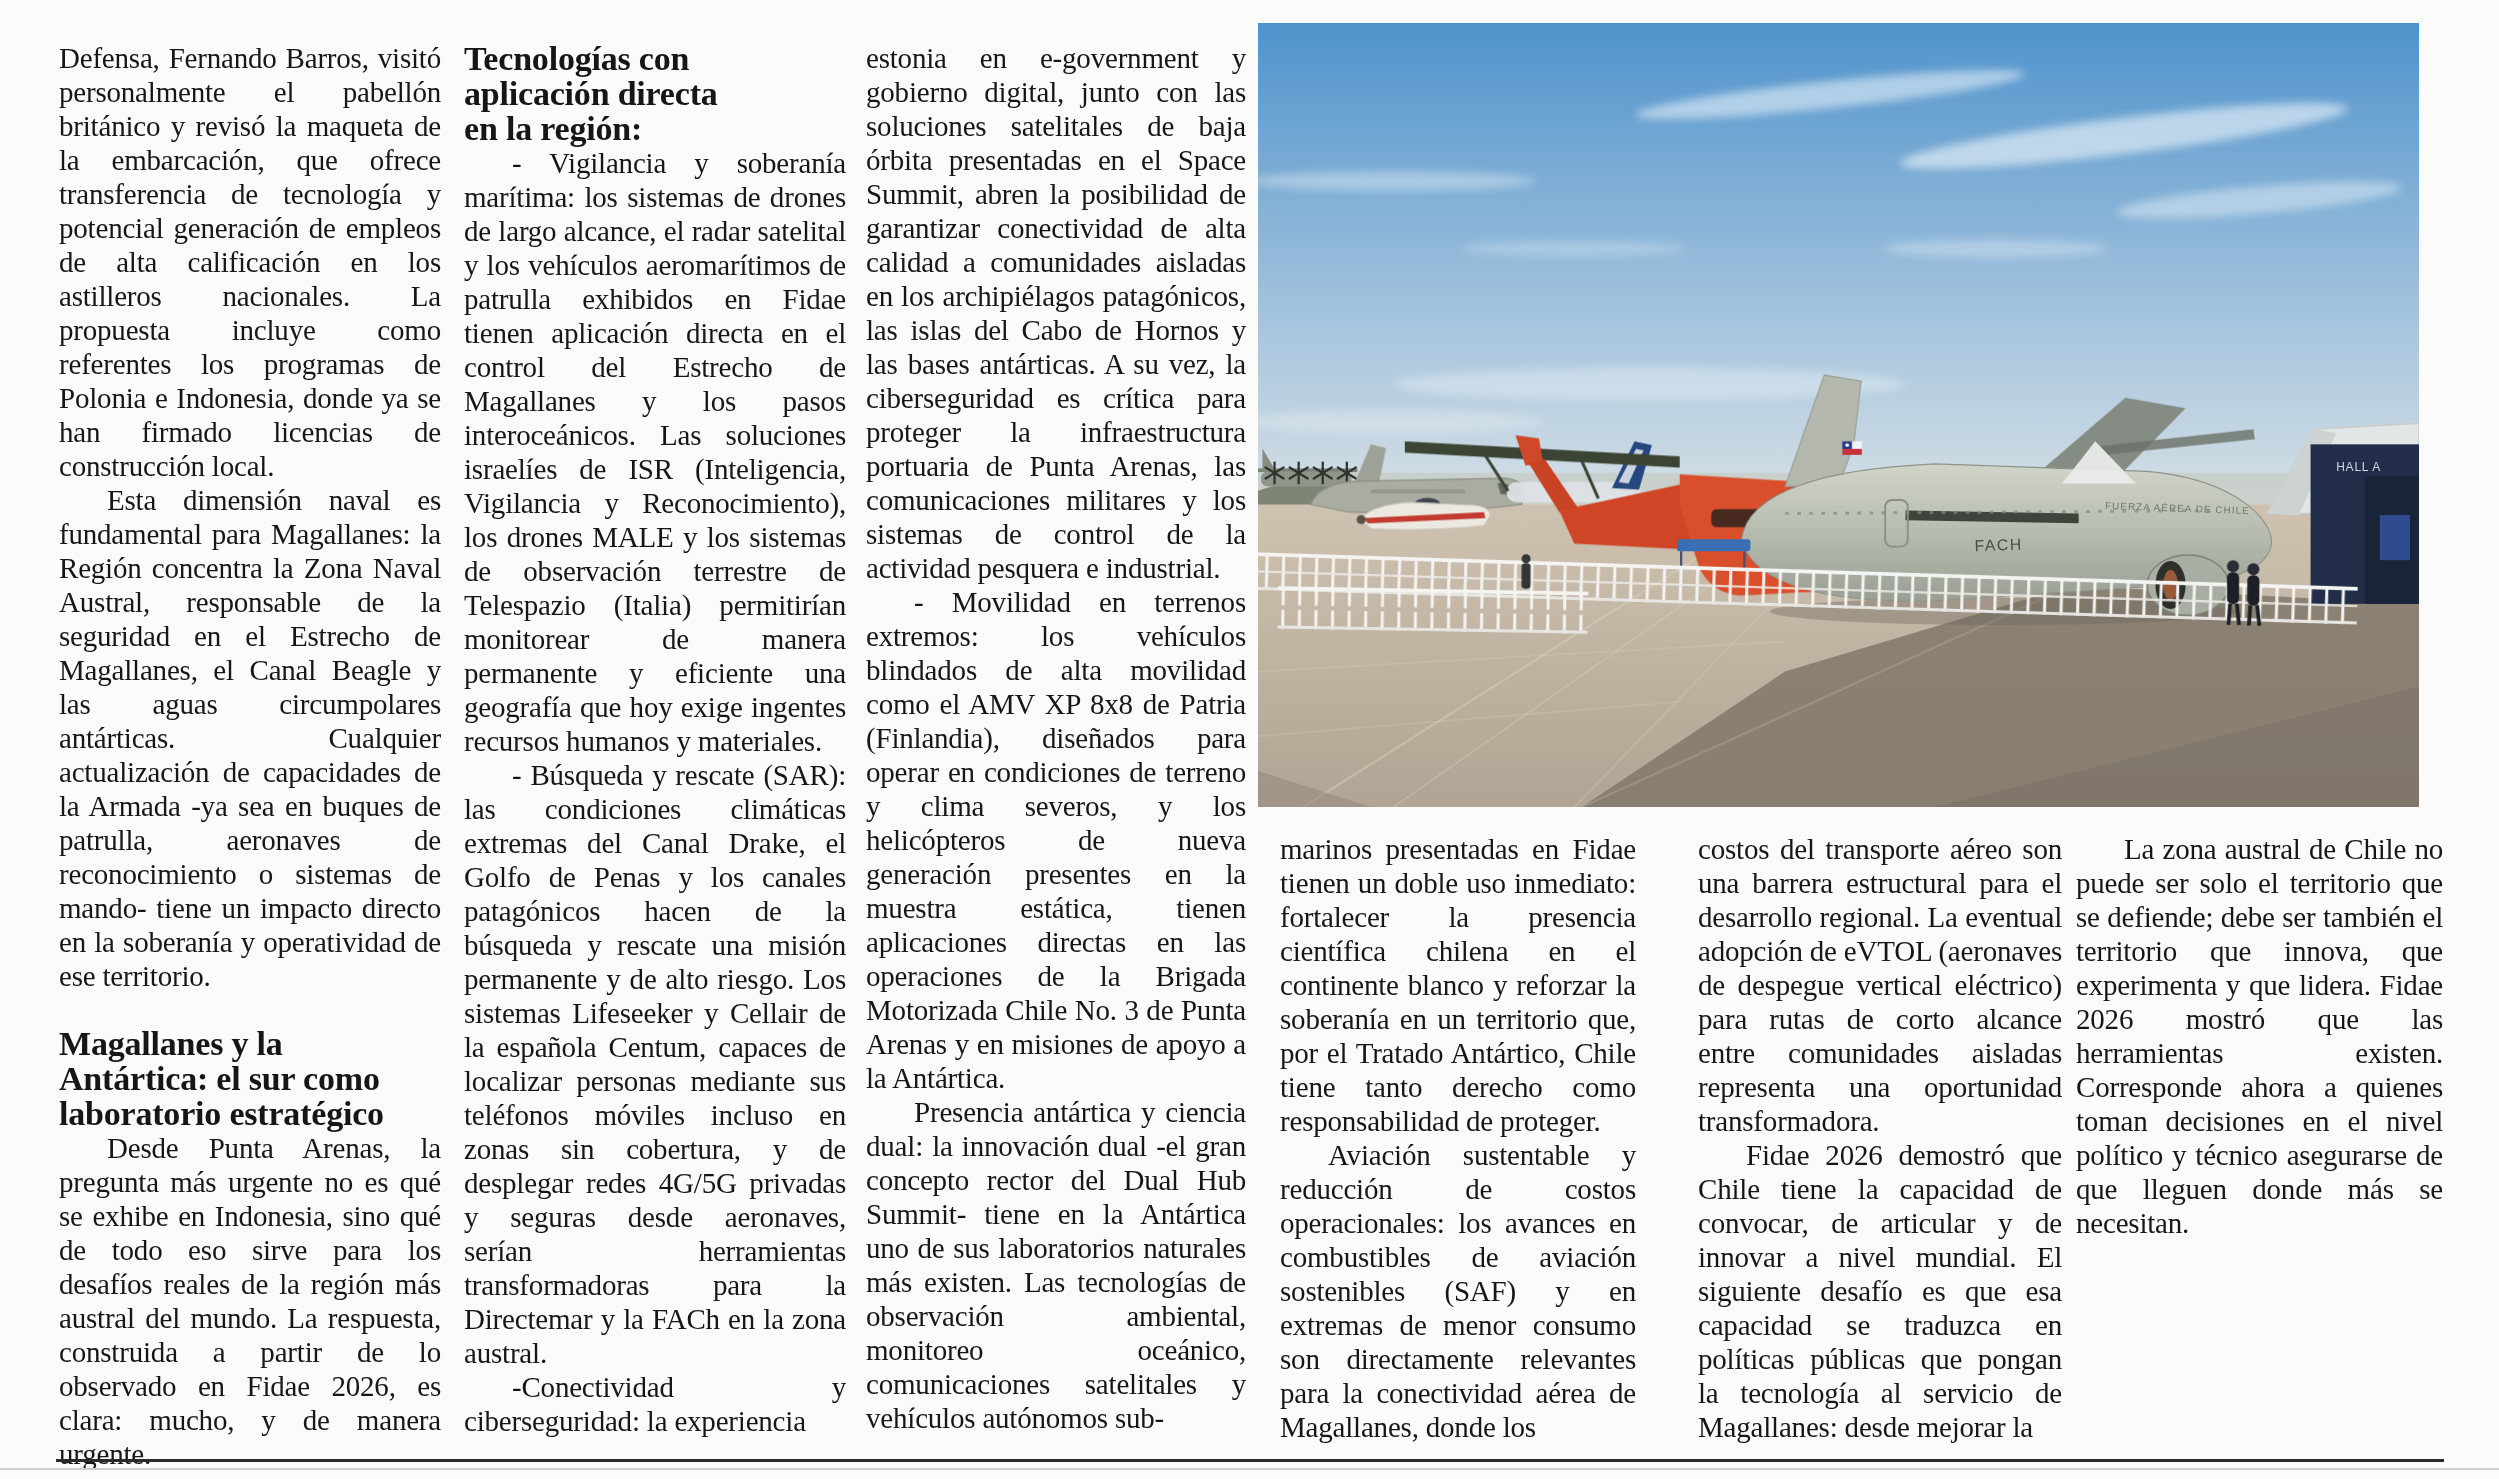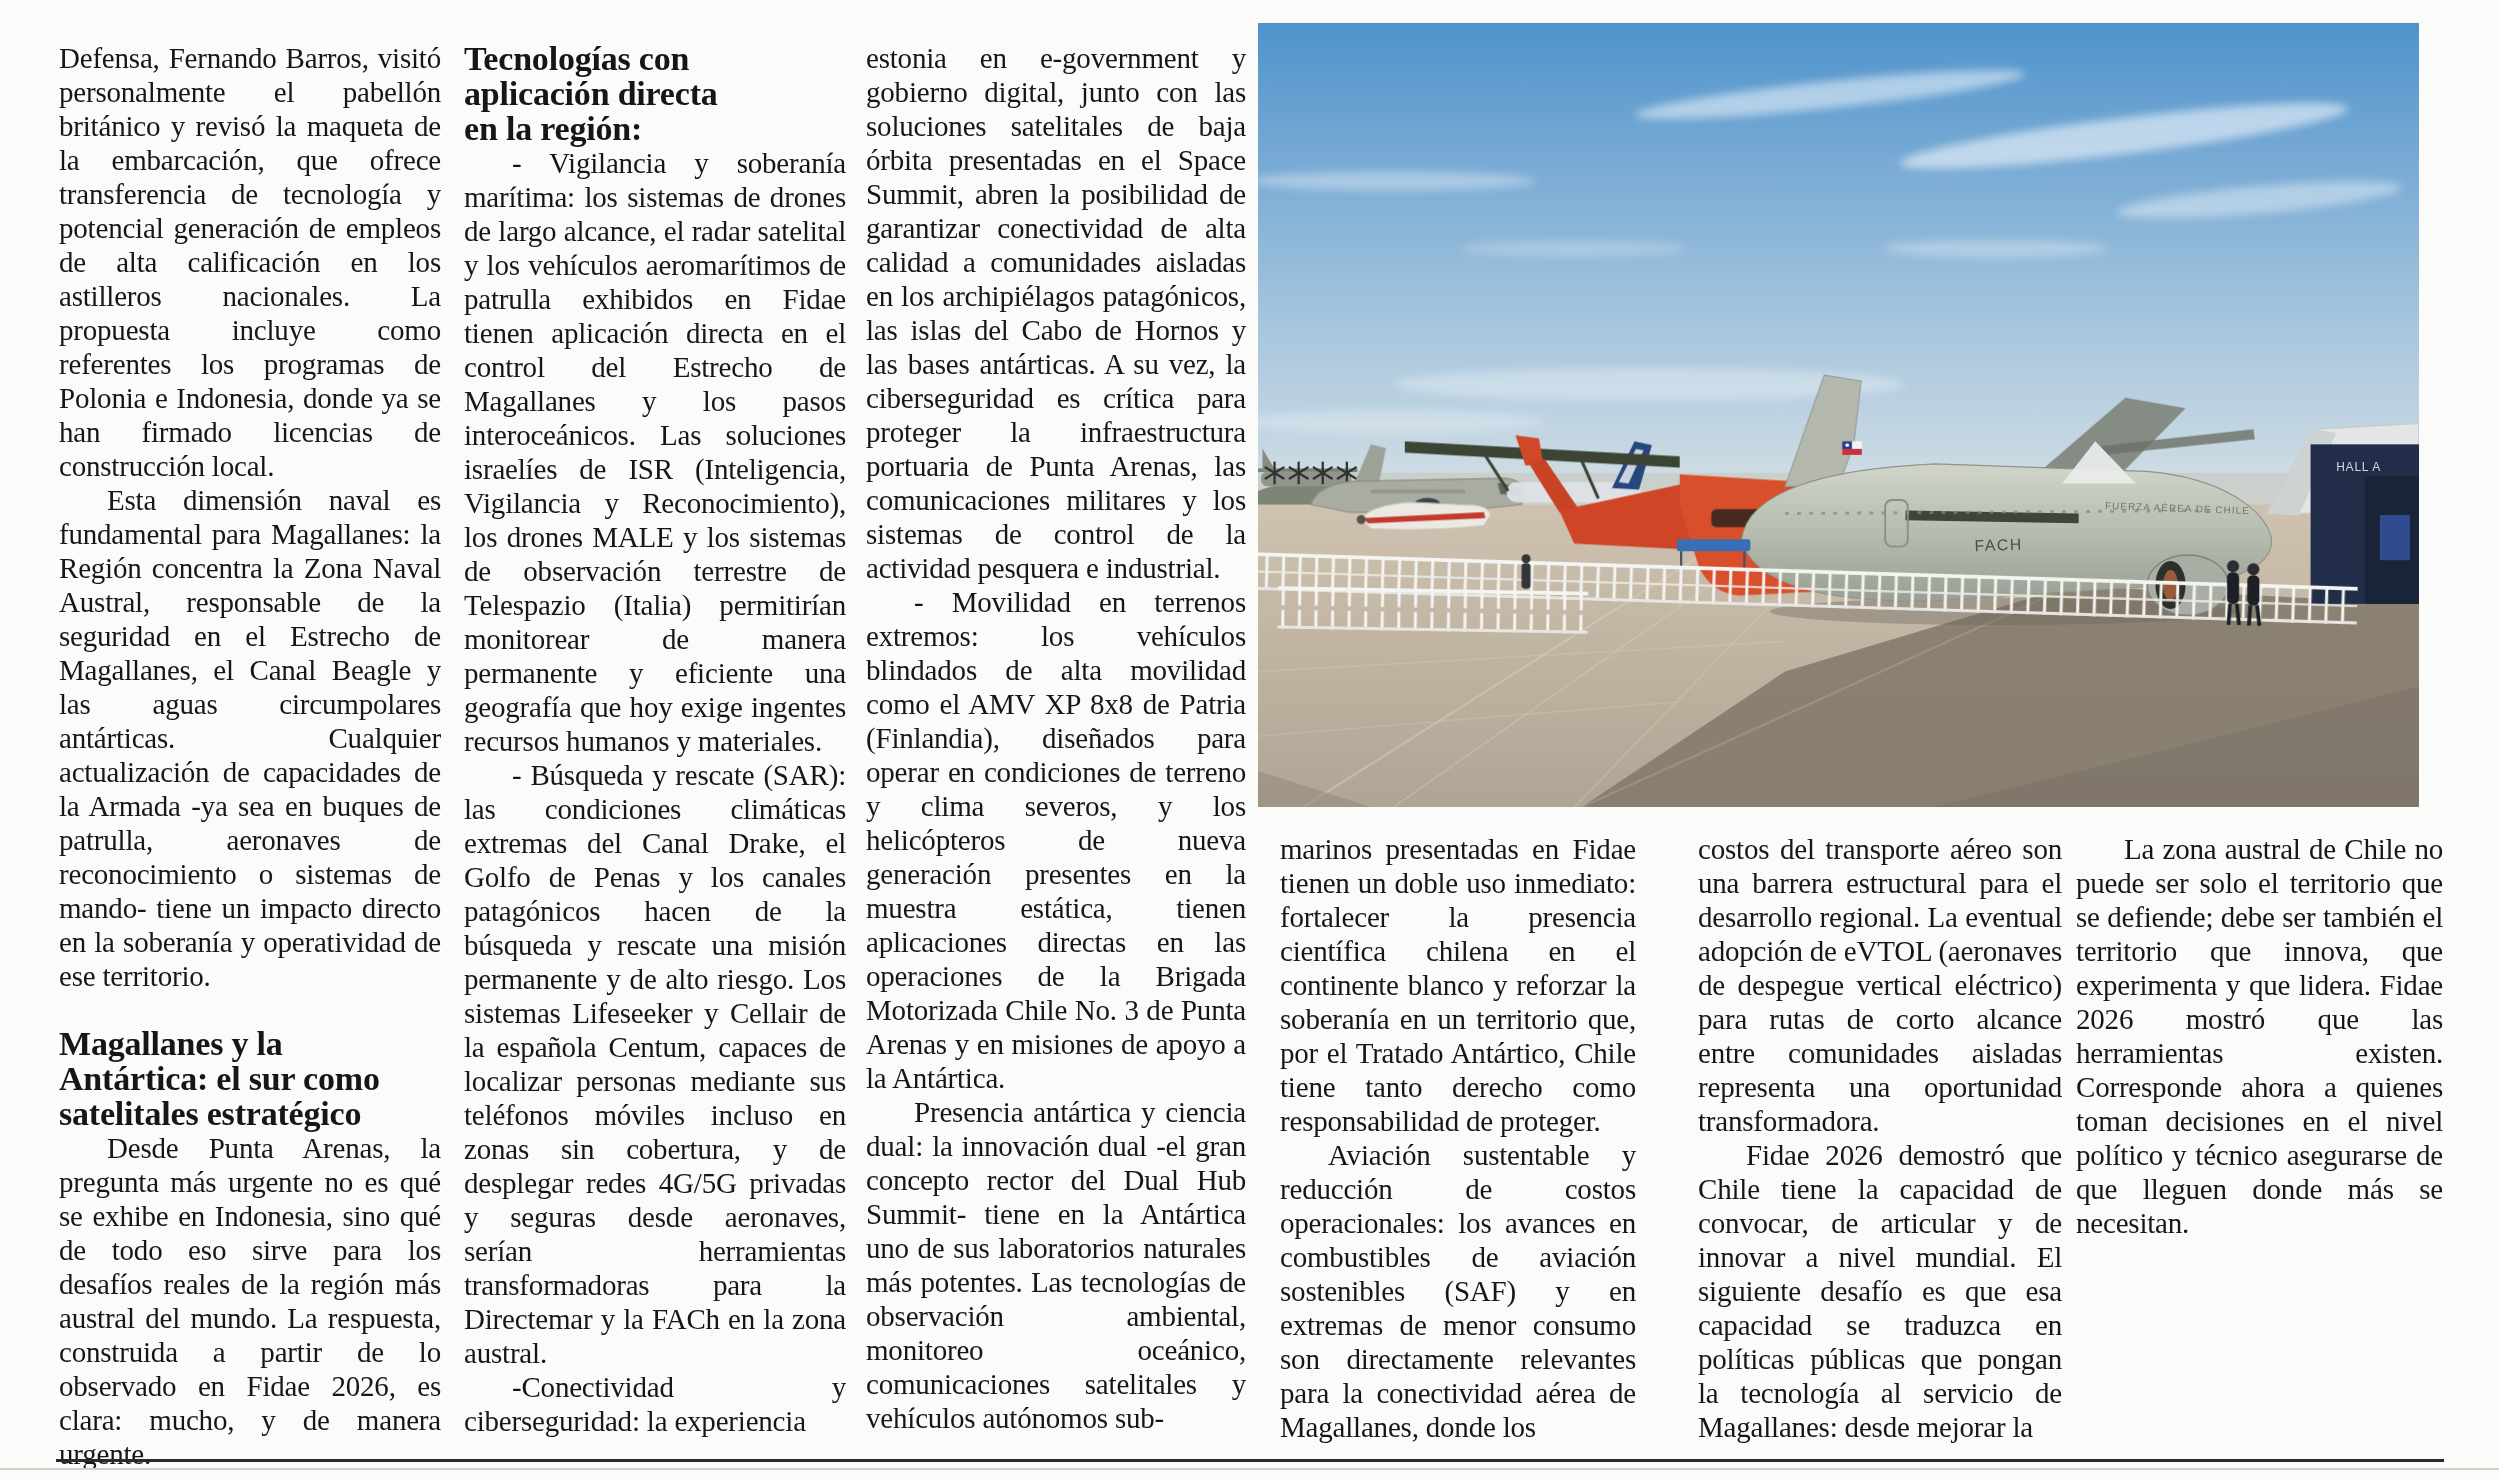--- a/index.html
+++ b/index.html
@@ -42,35 +42,35 @@
 </head>
 <body>
 
 <div class="page">
 
   <section class="col" id="col1">
       <p class="">Defensa, Fernando Barros, visitó personalmente el pabellón británico y revisó la maqueta de la embarcación, que ofrece transferencia de tecnología y potencial generación de empleos de alta calificación en los astilleros nacionales. La propuesta incluye como referentes los programas de Polonia e Indonesia, donde ya se han firmado licencias de construcción local.</p>
       <p class="indent">Esta dimensión naval es fundamental para Magallanes: la Región concentra la Zona Naval Austral, responsable de la seguridad en el Estrecho de Magallanes, el Canal Beagle y las aguas circumpolares antárticas. Cualquier actualización de capacidades de la Armada -ya sea en buques de patrulla, aeronaves de reconocimiento o sistemas de mando- tiene un impacto directo en la soberanía y operatividad de ese territorio.</p>
       <h3 class="gap">Magallanes y la
 Antártica: el sur como
-satelitales estratégico</h3>
+laboratorio estratégico</h3>
       <p class="indent">Desde Punta Arenas, la pregunta más urgente no es qué se exhibe en Indonesia, sino qué de todo eso sirve para los desafíos reales de la región más austral del mundo. La respuesta, construida a partir de lo observado en Fidae 2026, es clara: mucho, y de manera urgente.</p>
     </section>
   <section class="col" id="col2">
       <h3 class="">Tecnologías con
 aplicación directa
 en la región:</h3>
       <p class="indent">- Vigilancia y soberanía marítima: los sistemas de drones de largo alcance, el radar satelital y los vehículos aeromarítimos de patrulla exhibidos en Fidae tienen aplicación directa en el control del Estrecho de Magallanes y los pasos interoceánicos. Las soluciones israelíes de ISR (Inteligencia, Vigilancia y Reconocimiento), los drones MALE y los sistemas de observación terrestre de Telespazio (Italia) permitirían monitorear de manera permanente y eficiente una geografía que hoy exige ingentes recursos humanos y materiales.</p>
       <p class="indent">- Búsqueda y rescate (SAR): las condiciones climáticas extremas del Canal Drake, el Golfo de Penas y los canales patagónicos hacen de la búsqueda y rescate una misión permanente y de alto riesgo. Los sistemas Lifeseeker y Cellair de la española Centum, capaces de localizar personas mediante sus teléfonos móviles incluso en zonas sin cobertura, y de desplegar redes 4G/5G privadas y seguras desde aeronaves, serían herramientas transformadoras para la Directemar y la FACh en la zona austral.</p>
       <p class="indent">-Conectividad y ciberseguridad: la experiencia</p>
     </section>
   <section class="col" id="col3">
       <p class="">estonia en e-government y gobierno digital, junto con las soluciones satelitales de baja órbita presentadas en el Space Summit, abren la posibilidad de garantizar conectividad de alta calidad a comunidades aisladas en los archipiélagos patagónicos, las islas del Cabo de Hornos y las bases antárticas. A su vez, la ciberseguridad es crítica para proteger la infraestructura portuaria de Punta Arenas, las comunicaciones militares y los sistemas de control de la actividad pesquera e industrial.</p>
       <p class="indent">- Movilidad en terrenos extremos: los vehículos blindados de alta movilidad como el AMV XP 8x8 de Patria (Finlandia), diseñados para operar en condiciones de terreno y clima severos, y los helicópteros de nueva generación presentes en la muestra estática, tienen aplicaciones directas en las operaciones de la Brigada Motorizada Chile No. 3 de Punta Arenas y en misiones de apoyo a la Antártica.</p>
-      <p class="indent">Presencia antártica y ciencia dual: la innovación dual -el gran concepto rector del Dual Hub Summit- tiene en la Antártica uno de sus laboratorios naturales más potentes. Las tecnologías de observación ambiental, monitoreo oceánico, comunicaciones satelitales y vehículos autónomos sub-</p>
+      <p class="indent">Presencia antártica y ciencia dual: la innovación dual -el gran concepto rector del Dual Hub Summit- tiene en la Antártica uno de sus laboratorios naturales más existen. Las tecnologías de observación ambiental, monitoreo oceánico, comunicaciones satelitales y vehículos autónomos sub-</p>
     </section>
 
   <figure class="photo">
     <svg viewBox="0 0 1542 1042" preserveAspectRatio="none">
       <defs>
         <linearGradient id="skyGrad" x1="0" y1="0" x2="0" y2="1">
           <stop offset="0" stop-color="#4f93cc"></stop>
           <stop offset="0.62" stop-color="#a8c6de"></stop>
           <stop offset="1" stop-color="#d9e2e6"></stop>
         </linearGradient>

